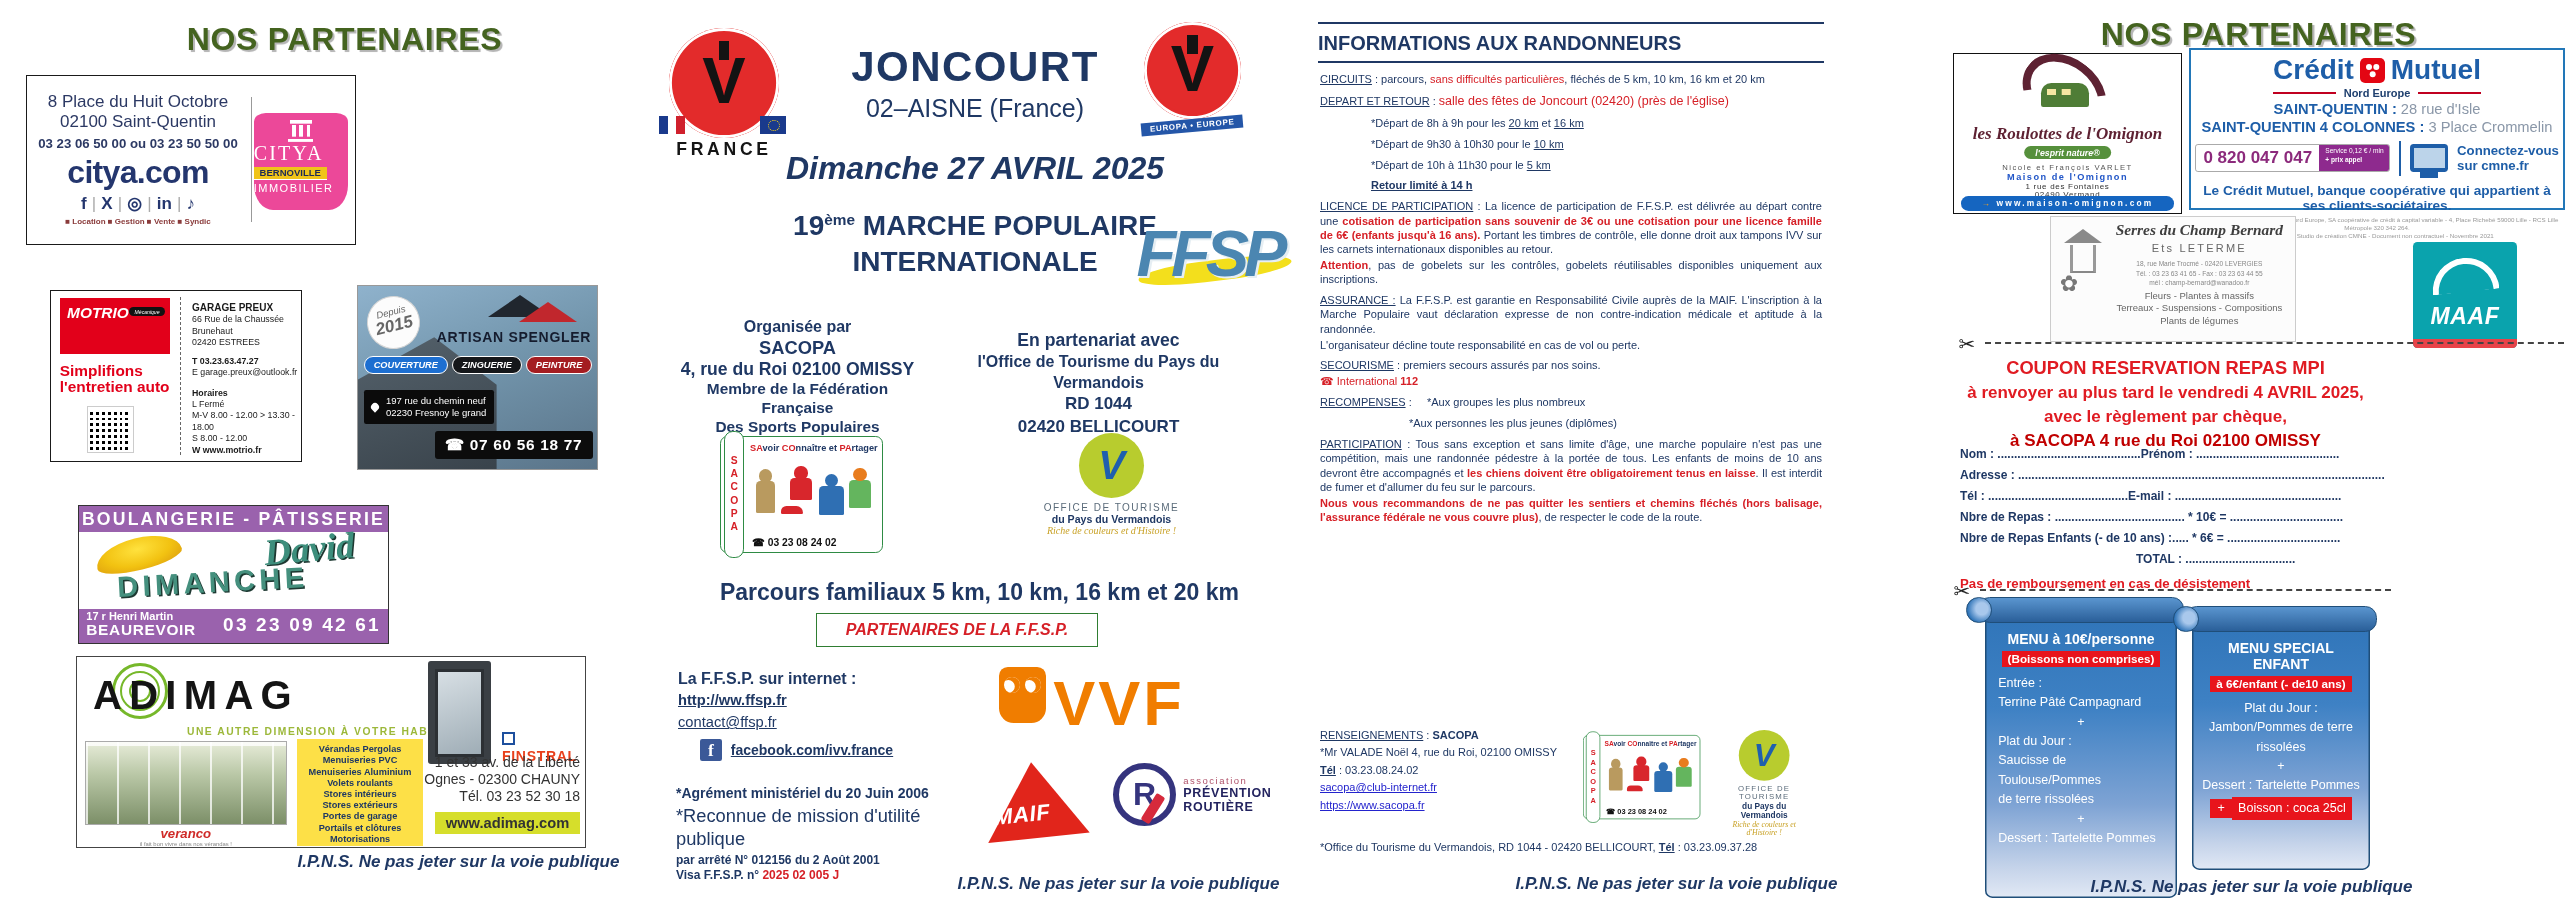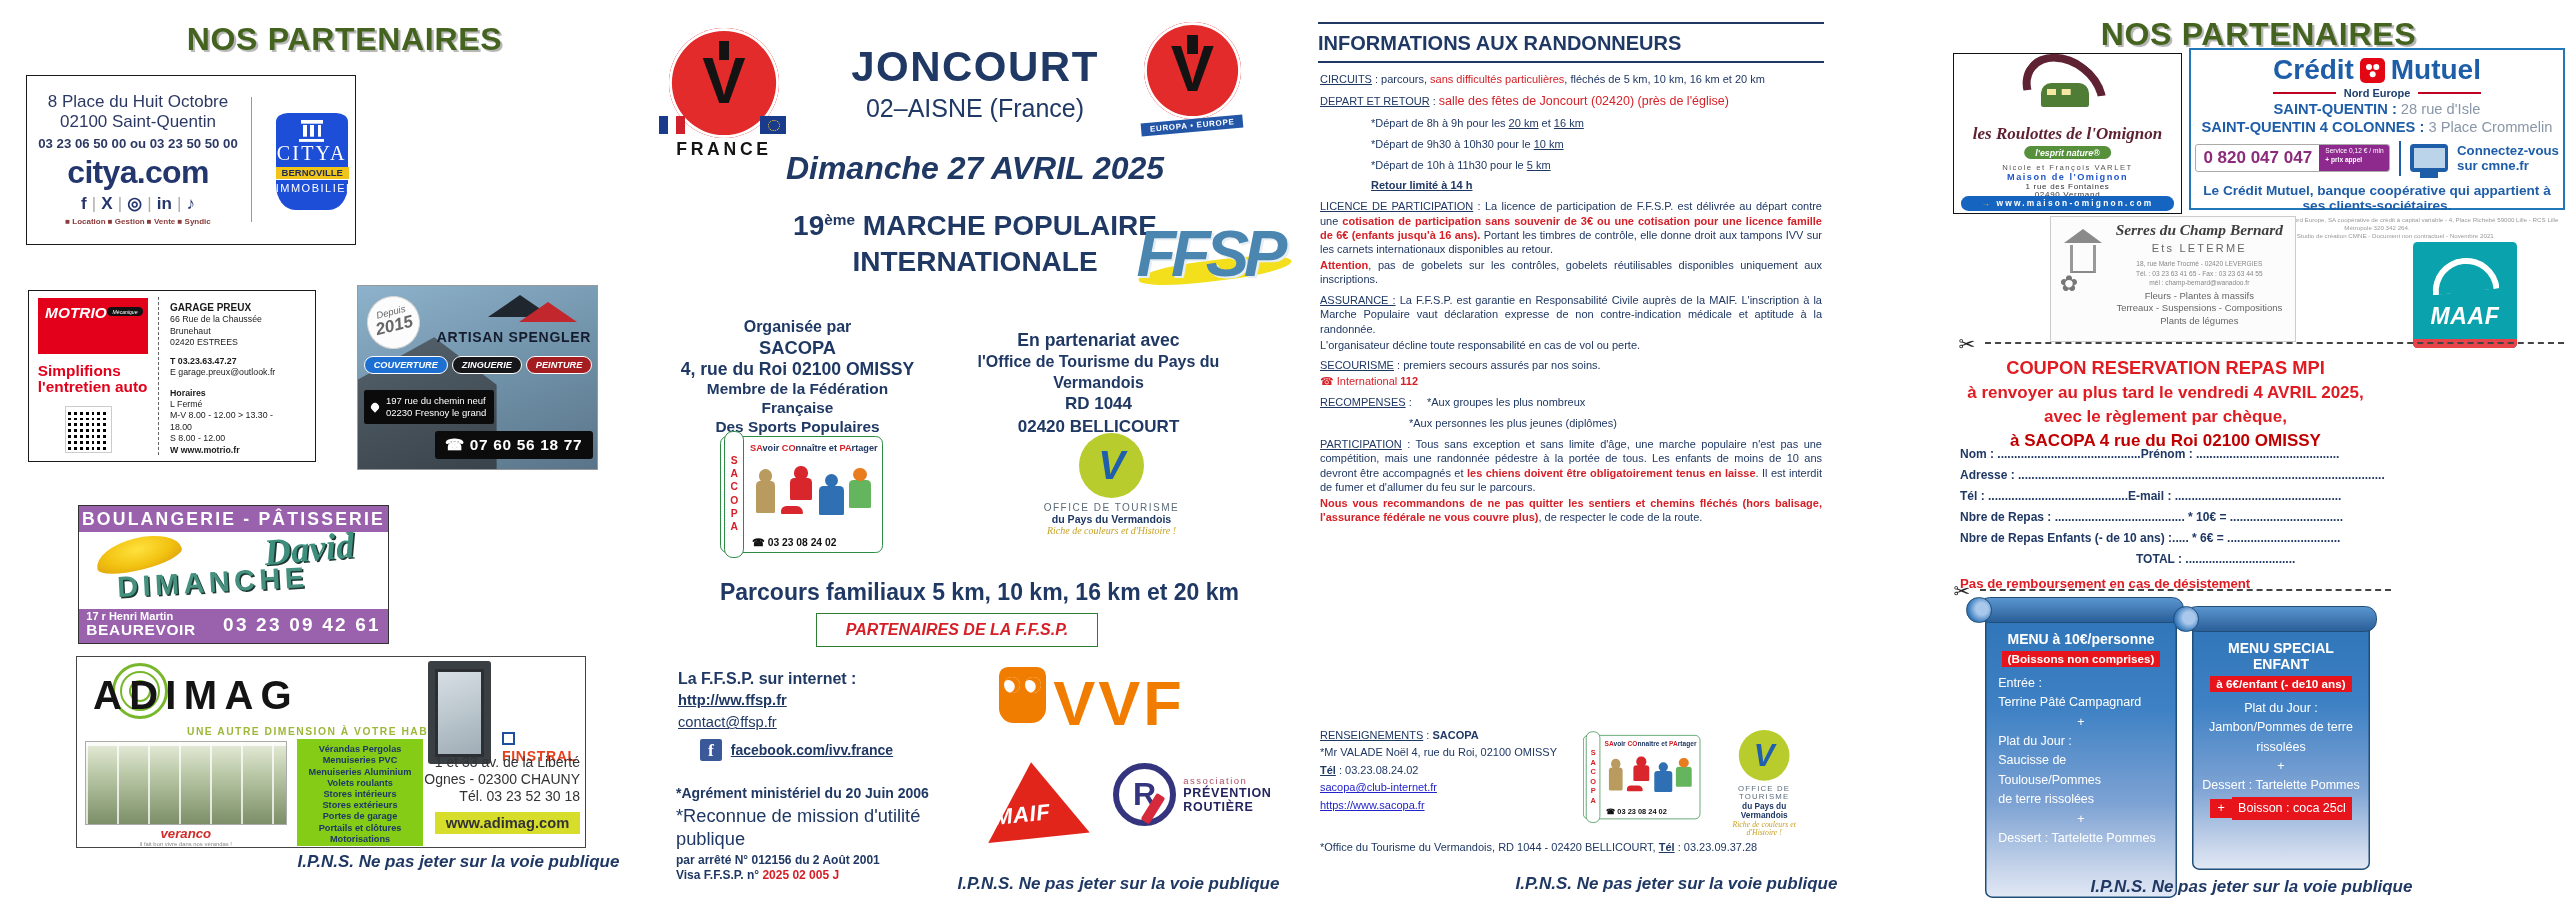--- a/index.html
+++ b/index.html
@@ -14,26 +14,26 @@
 
 #citya{left:26px;top:75px;width:330px;height:170px}
 #citya .cleft{position:absolute;left:0;top:16px;width:222px;text-align:center;color:#2c3964}
 #citya .a1{font-size:17px}
 #citya .ph{font-size:13.2px;font-weight:bold;margin-top:4.4px}
 #citya .site{font-size:32px;font-weight:900;color:#24366e;margin-top:2.9px;letter-spacing:-0.7px}
 #citya .socials{font-size:17px;font-weight:bold;color:#24366e;margin-top:1.5px}
 #citya .socials .sep{color:#aaa;margin:0 5.1px;font-weight:normal}
 #citya .tagline{font-size:8px;color:#8a3b3b;margin-top:2.9px;font-weight:bold}
 #citya .vdiv{position:absolute;left:224px;top:20.5px;height:125px;border-left:0.7px solid #999}
-.citya-shield{position:absolute;right:7.3px;top:37px;width:72px;height:97px;background:#1d4ed8;border-radius:11.7px 11.7px 19px 19px/8.8px 8.8px 25px 25px;text-align:center;color:#fff}
+.citya-shield{position:absolute;right:7.3px;top:37px;width:94px;height:97px;background:#ec4899;border-radius:11.7px 11.7px 19px 19px/8.8px 8.8px 25px 25px;color:#fff}
 .citya-col{width:26.4px;height:22px;margin:7.3px auto 0;background:linear-gradient(#fff,#fff) top center/22px 3.7px no-repeat,repeating-linear-gradient(90deg,#fff 0 3.7px,transparent 3.7px 7.3px) center/18.3px 11.7px no-repeat,linear-gradient(#fff,#fff) bottom center/25px 2.9px no-repeat}
 .citya-name{font-family:"Liberation Serif",serif;font-size:20px;letter-spacing:2.2px;margin-top:0}
 .citya-bern{display:inline-block;background:#f0c419;color:#1d2a56;font-weight:bold;font-size:9.5px;padding:0.7px 5.9px;margin-top:1.5px;border-bottom:1.5px solid #fff}
 .citya-imm{font-size:11px;letter-spacing:1.5px;margin-top:2.2px}
-#garage{left:28px;top:290px;width:288px;height:172px}
+#garage{left:50px;top:290px;width:252px;height:172px}
 #garage .vdash{position:absolute;left:129px;top:5.9px;bottom:5.9px;border-left:1.5px dashed #666}
 .motrio{position:absolute;left:8.8px;top:7.3px;width:110px;height:56px;background:#e2001a;color:#fff}
 .motrio .mt{font-style:italic;font-weight:900;font-size:15.4px;padding:5.9px 0 0 7.3px}
 .motrio .mtag{position:absolute;right:4.4px;top:8.8px;background:#111;color:#fff;font-size:5.1px;font-style:italic;padding:1.5px 5.9px;border-radius:5.9px}
 #garage .slog{position:absolute;left:8.8px;top:72px;color:#e2001a;font-weight:900;font-size:15.4px;line-height:1.05}
 .qr{position:absolute;left:37px;top:116px;width:45px;height:45px;border:2.2px solid #fff;outline:0.7px solid #ccc;background:repeating-linear-gradient(0deg,#000 0 2.9px,#fff 2.9px 5.9px),repeating-linear-gradient(90deg,#000 0 2.9px,#fff 2.9px 5.9px);background-blend-mode:lighten}
 #garage .gright{position:absolute;left:141px;top:10.3px;width:114px;color:#1a1a1a;font-size:8.8px;line-height:1.3}
 #garage .gname{font-weight:900;font-size:10px}
 #garage .gblock{margin-top:7.3px}
 #garage .ghours{margin-top:8.8px}
@@ -65,21 +65,21 @@
 #adimag{left:76px;top:656px;width:510px;height:192px;border:0.7px solid #444}
 .ad-rings{position:absolute;left:35px;top:5.9px;width:56px;height:56px;border:3.7px solid #76b82a;border-radius:50%}
 .ad-rings::before{content:"";position:absolute;inset:5.1px;border:2.9px solid #76b82a;border-radius:50%}
 .ad-rings::after{content:"";position:absolute;inset:14px;border:2.2px solid #76b82a;border-radius:50%}
 .ad-name{position:absolute;left:16px;top:16px;font-size:40px;font-weight:900;color:#141414;letter-spacing:7.3px}
 .ad-tag{position:absolute;left:110px;top:69px;font-size:10.3px;font-weight:bold;color:#9cb83a;letter-spacing:1.5px}
 .ad-photo{position:absolute;left:8.8px;top:85px;width:200px;height:82px;background:linear-gradient(#e7ecd9 0%,#b9c7a6 40%,#7c8f68 100%);outline:0.7px solid #aaa}
 .ad-photo::before{content:"";position:absolute;inset:0;background:repeating-linear-gradient(90deg,rgba(255,255,255,.75) 0 2.2px,transparent 2.2px 31px),linear-gradient(rgba(255,255,255,.8) 0 4.4px,transparent 4.4px)}
 .ad-veranco{position:absolute;left:8.8px;top:169px;width:200px;text-align:center;color:#cf2a27;font-weight:900;font-style:italic;font-size:13.2px}
 .ad-veranco small{display:block;font-size:5.9px;color:#888;font-weight:normal;font-style:normal}
-.ad-serv{position:absolute;left:220px;top:82px;width:126px;height:107px;background:#84cc16;padding:5.1px 2.9px;text-align:center}
+.ad-serv{position:absolute;left:220px;top:82px;width:126px;height:107px;background:#fde047;padding:5.1px 2.9px;text-align:center}
 .ad-serv div{font-size:9.2px;font-weight:bold;color:#1f3864;line-height:1.22}
 .ad-window{position:absolute;left:351px;top:4.4px;width:63px;height:103px;background:#3a3f44;border-radius:2.9px}
 .ad-window::before{content:"";position:absolute;inset:7.3px;background:linear-gradient(160deg,#d7dfe4,#9fadb6);border:3.7px solid #2c3034}
 .ad-finstral{position:absolute;left:425px;top:75px;font-size:14px;font-weight:900;color:#e8401c;letter-spacing:0.7px}
 .ad-finstral::before{content:"";display:inline-block;width:8.8px;height:8.8px;border:2.2px solid #1d4f9e;margin-right:2.9px}
 .ad-addr{position:absolute;left:323px;top:97px;width:180px;text-align:right;color:#333;font-size:14px;line-height:1.22}
 .ad-site{position:absolute;left:358px;top:155px;width:145px;height:22px;background:#d6de2b;text-align:center;font-size:14.7px;font-weight:bold;color:#333;line-height:22px}
 
 .ivv-circle{position:absolute;width:110px;height:110px;background:#e32b2b;border-radius:50%;box-shadow:inset 0 0 0 2.9px #fff,inset 0 0 0 5.1px #e32b2b}
 .ivv-circle::before{content:"V";position:absolute;left:50%;top:50%;transform:translate(-50%,-54%);font-size:65px;font-weight:900;color:#131313}

